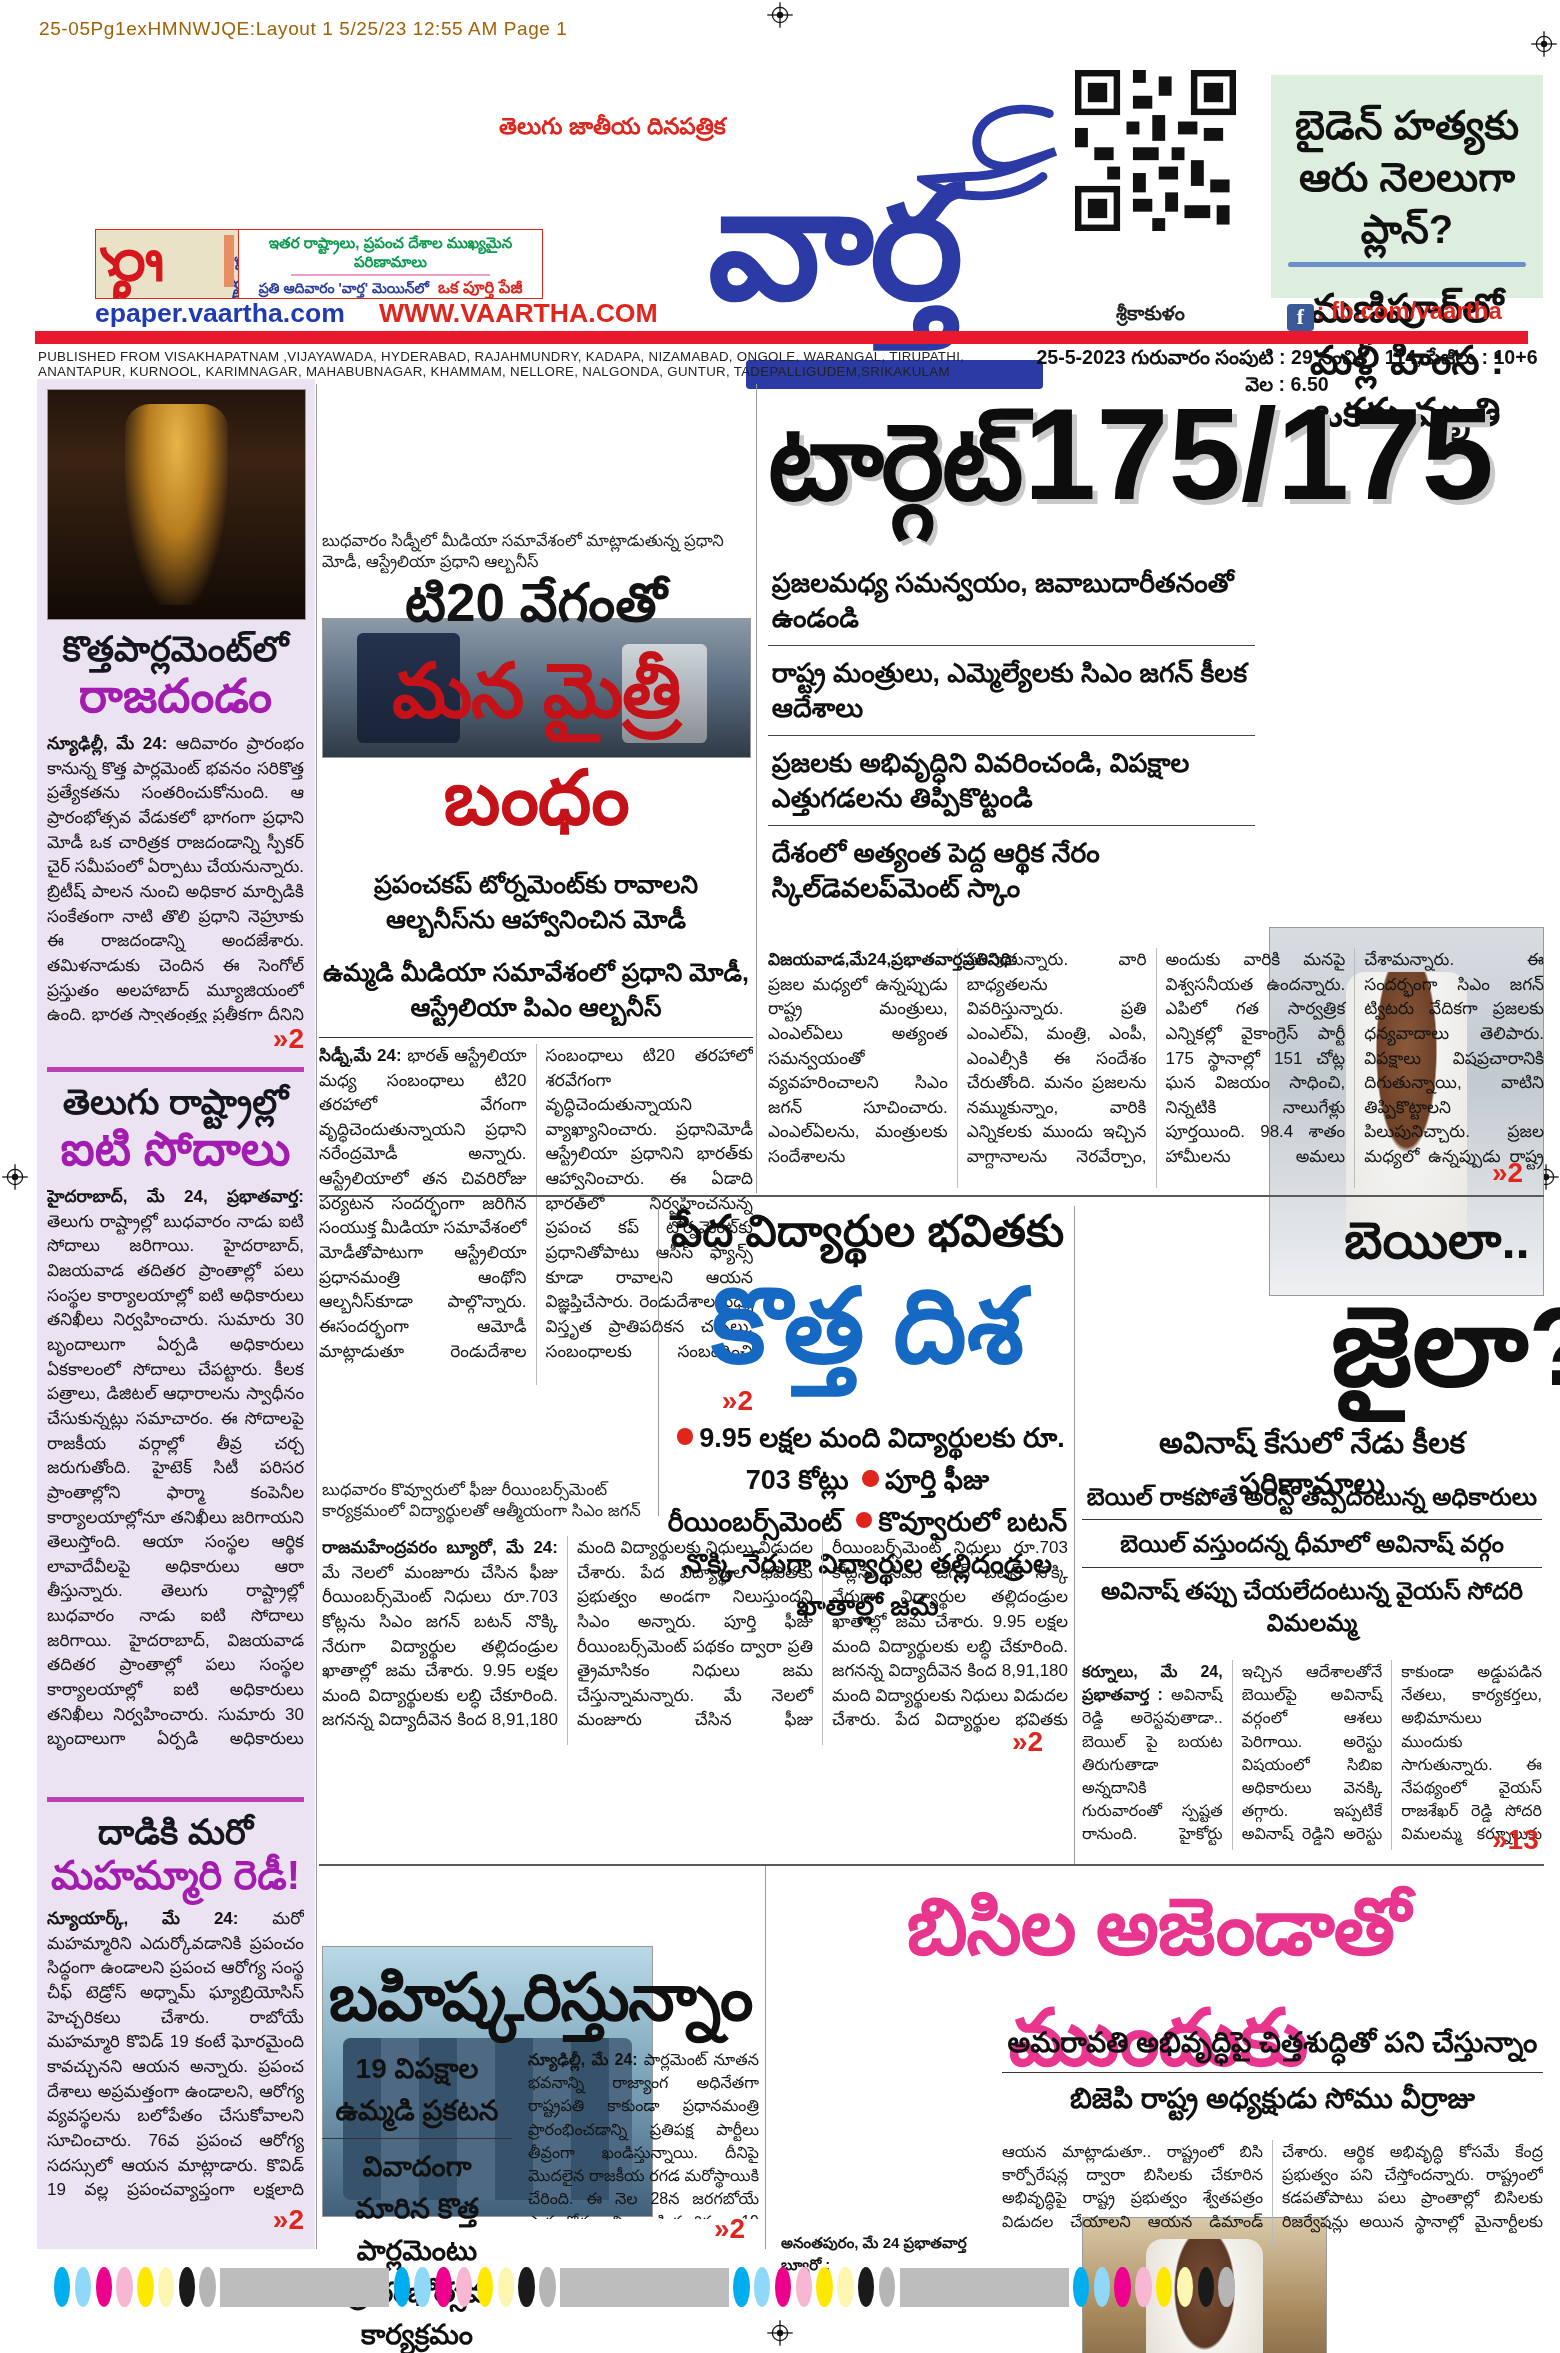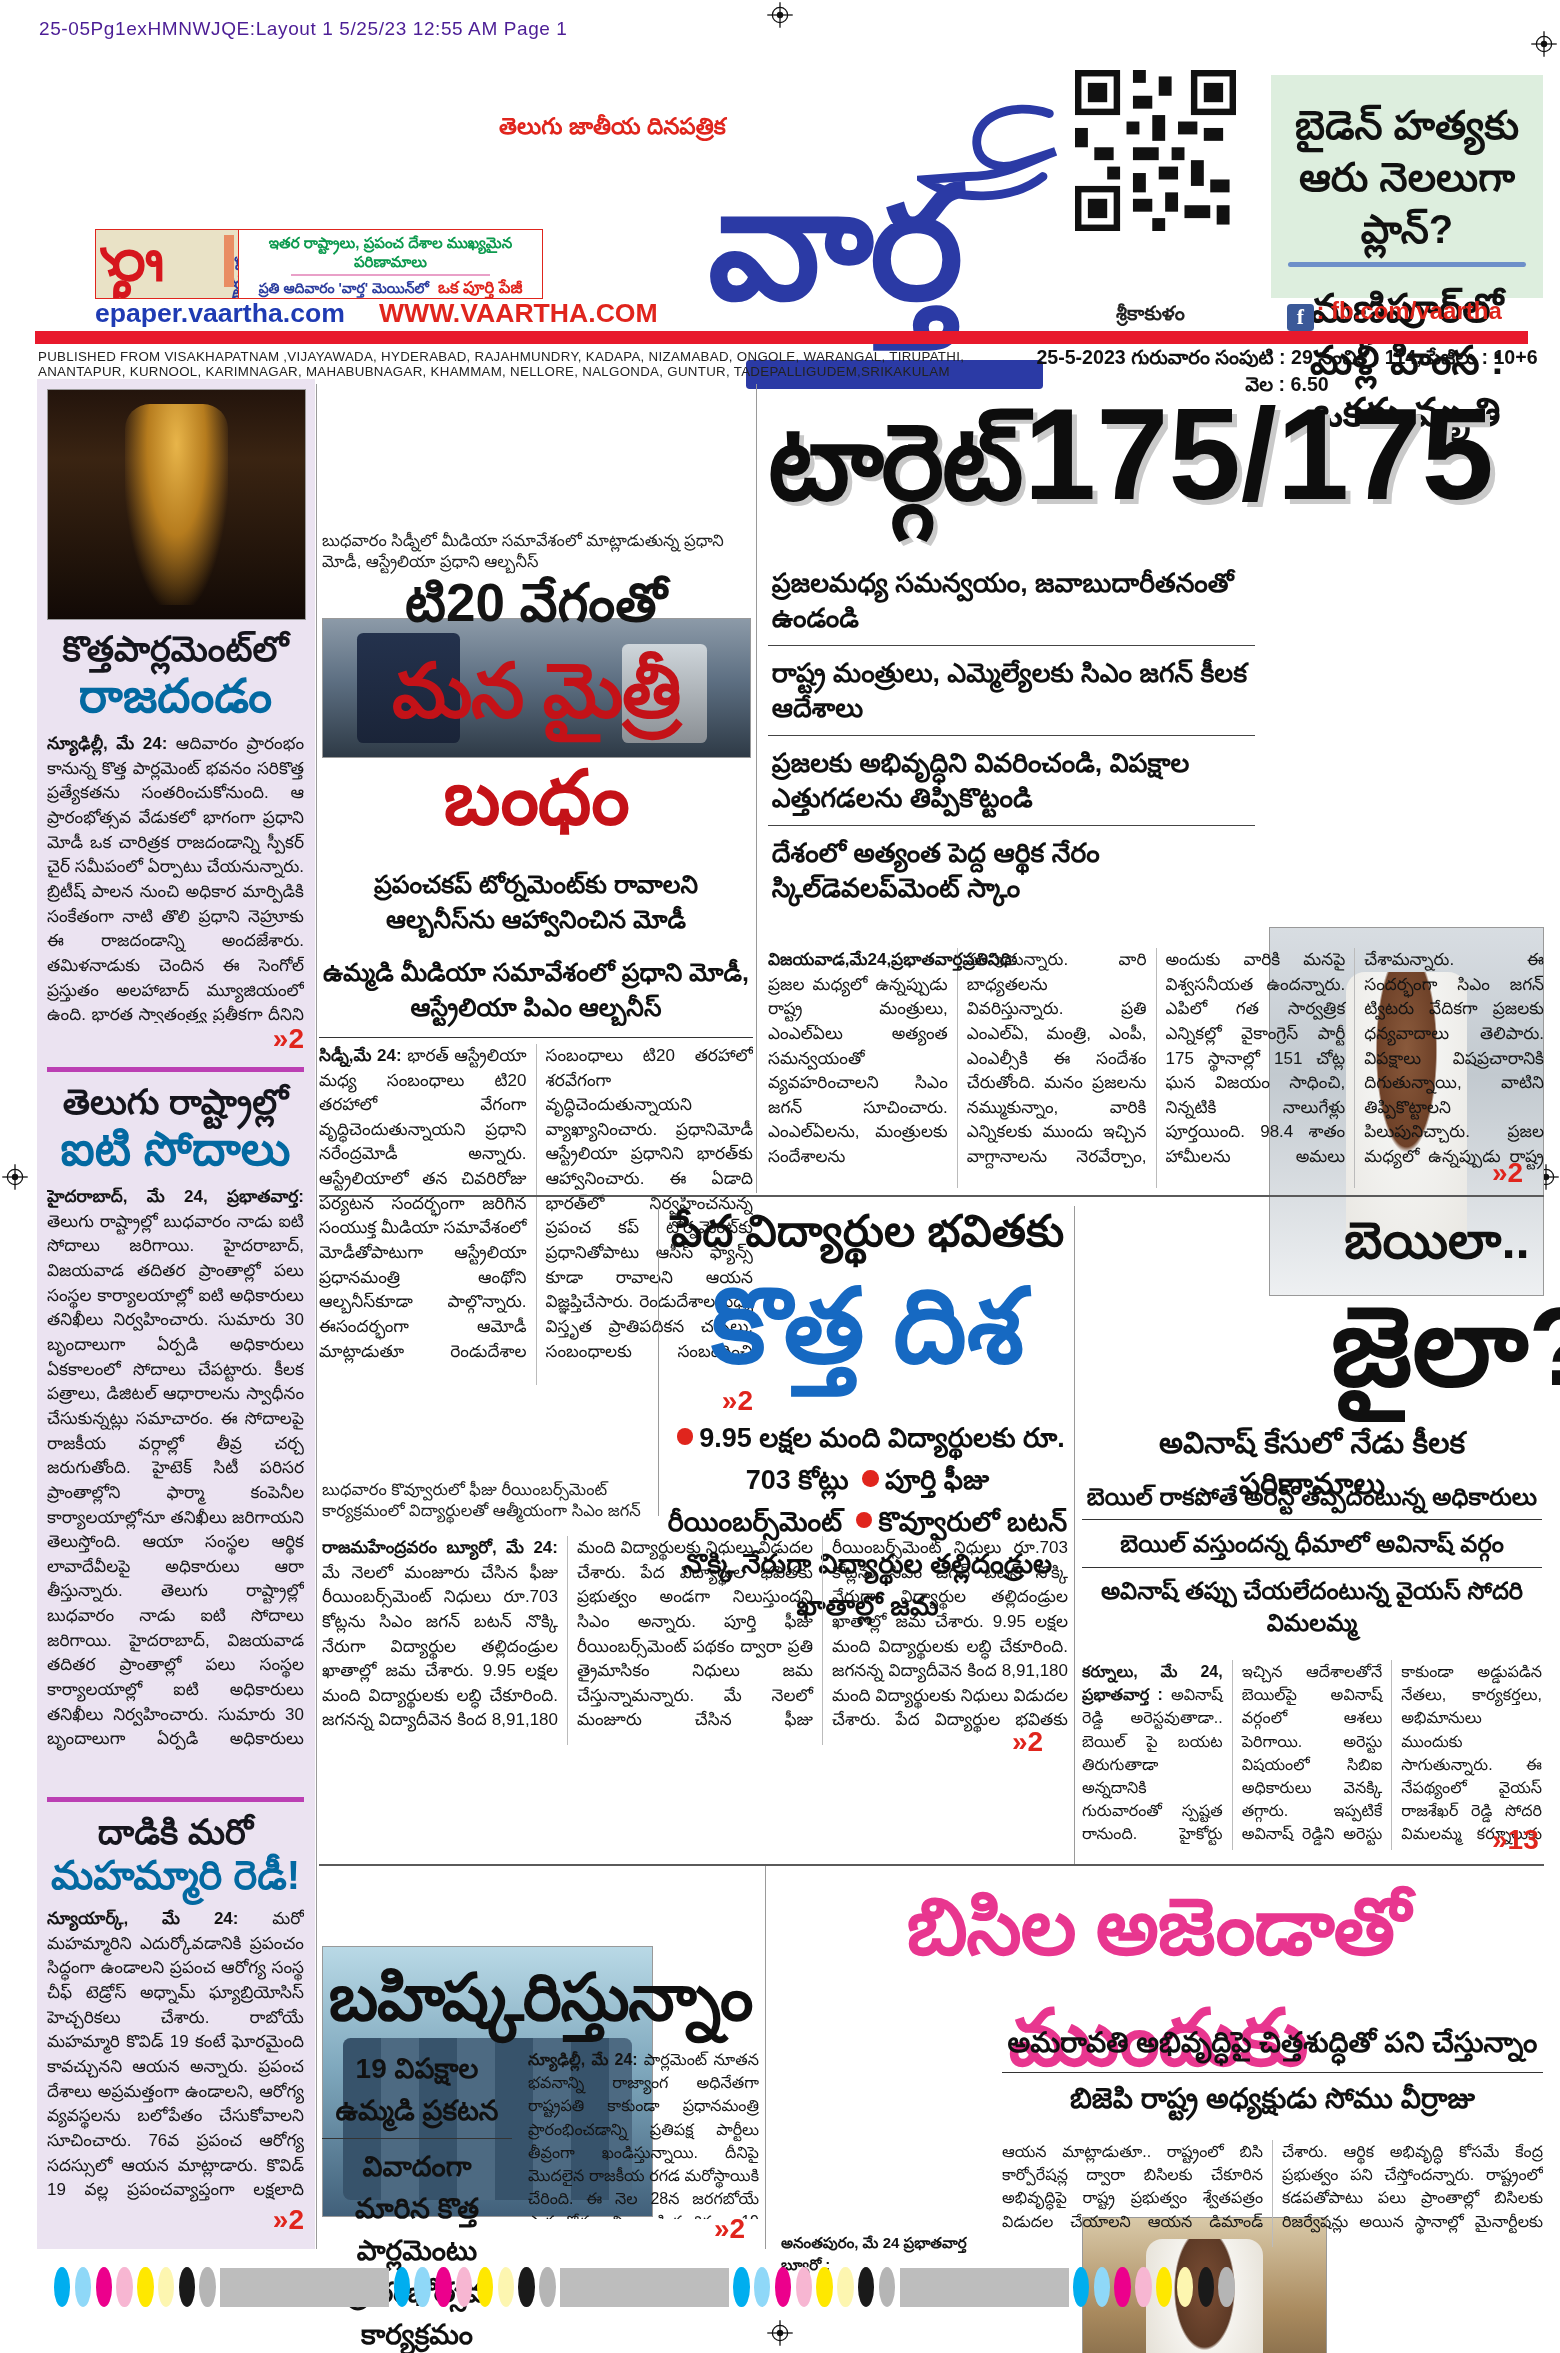--- a/index.html
+++ b/index.html
@@ -3,21 +3,21 @@
 <meta charset="utf-8">
 <style>
   html,body{margin:0;padding:0;}
   body{width:1561px;height:2354px;position:relative;background:#ffffff;
        font-family:"Liberation Sans","DejaVu Sans",sans-serif;color:#111;overflow:hidden;}
   .abs{position:absolute;}
   .ctr{text-align:center;}
   .jst{text-align:justify;}
   .b{font-weight:bold;}
   
-  .printline{font-size:19px;color:#4c1d95;letter-spacing:0.6px;}
+  .printline{font-size:19px;color:#a16207;letter-spacing:0.6px;}
   .adbox{border:1.9px solid #e0251d;display:flex;background:#fff;}
   .adbox .logo-pane{width:142px;background:#e9e2c6;position:relative;overflow:hidden;border-right:1.9px solid #e0251d;}
   .adlogo{color:#d6161d;font-weight:900;font-size:58px;transform:rotate(-90deg);transform-origin:center;position:absolute;left:-11.4px;top:25px;letter-spacing:-2.5px;}
   .adsub{color:#2b3d9e;font-weight:bold;font-size:16.4px;transform:rotate(-78deg);position:absolute;left:75px;top:19px;white-space:nowrap;}
   .adbar{position:absolute;right:3.8px;top:5px;width:10px;height:52px;background:#e98d63;}
   .ad-pane{flex:1;padding:3.8px 8.9px;text-align:center;}
   .adgreen{color:#0c9a4e;font-weight:bold;font-size:21px;line-height:1.25;}
   .adrule{height:1.9px;background:#e9a0c8;width:70%;margin:2.5px auto;}
   .adblue{color:#2b3d9e;font-weight:bold;font-size:21px;}
   .adred{color:#e0251d;font-weight:900;font-size:25px;}
@@ -41,21 +41,21 @@
   
   .lead-te{font-weight:900;font-size:106px;color:#0d0d0d;text-shadow:4.4px 4.4px 0 #c9c9c9;letter-spacing:-2.5px;}
   .lead-num{font-weight:900;font-size:130px;color:#0d0d0d;text-shadow:5px 5px 0 #c9c9c9;font-family:"Liberation Sans",sans-serif;}
   .deck-item{font-size:26.6px;font-weight:bold;color:#111;padding:10px 3.8px;line-height:1.3;}
   .deck-item + .deck-item{border-top:1.9px solid #444;}
   .body-txt{font-size:17px;line-height:1.45;color:#141414;}
   .byline{font-weight:bold;}
   .cont{color:#e0251d;font-weight:900;font-size:28px;}
   .railbg{background:#ebe3f1;}
   .rail-h1{font-weight:900;font-size:35px;line-height:1.15;color:#16161d;}
-  .rail-h2{font-weight:900;font-size:47px;line-height:1.15;color:#0369a1;}
+  .rail-h2{font-weight:900;font-size:47px;line-height:1.15;color:#a21caf;}
   .rail-rule{background:#bb3fb3;height:5px;}
   .t20-kicker{font-weight:900;font-size:53px;color:#141414;}
   .t20-title{font-weight:900;font-size:76px;color:#c41218;letter-spacing:-1.3px;}
   .mid-deck{font-size:25px;font-weight:bold;}
   .disha-kicker{font-weight:900;font-size:44px;color:#101010;}
   .disha-title{font-weight:900;font-size:104px;color:#1669c2;}
   .bullets{font-size:27px;font-weight:900;line-height:1.55;color:#101010;}
   .dot{display:inline-block;width:16.4px;height:16.4px;border-radius:50%;background:#e0251d;margin:0 6.3px;vertical-align:2.5px;}
   .bail-kicker{font-weight:900;font-size:51px;color:#101010;}
   .bail-title{font-weight:900;font-size:111px;color:#101010;}

